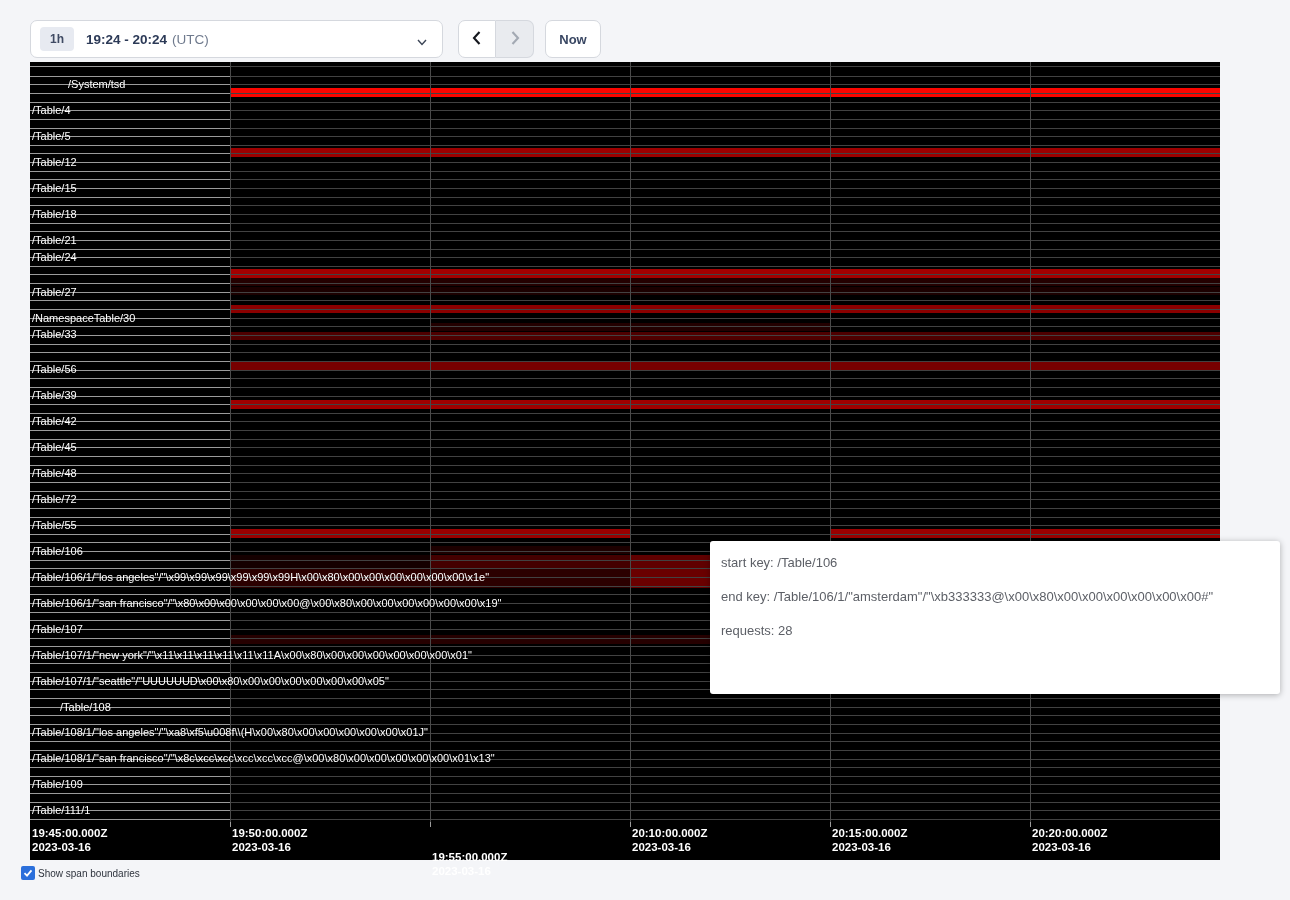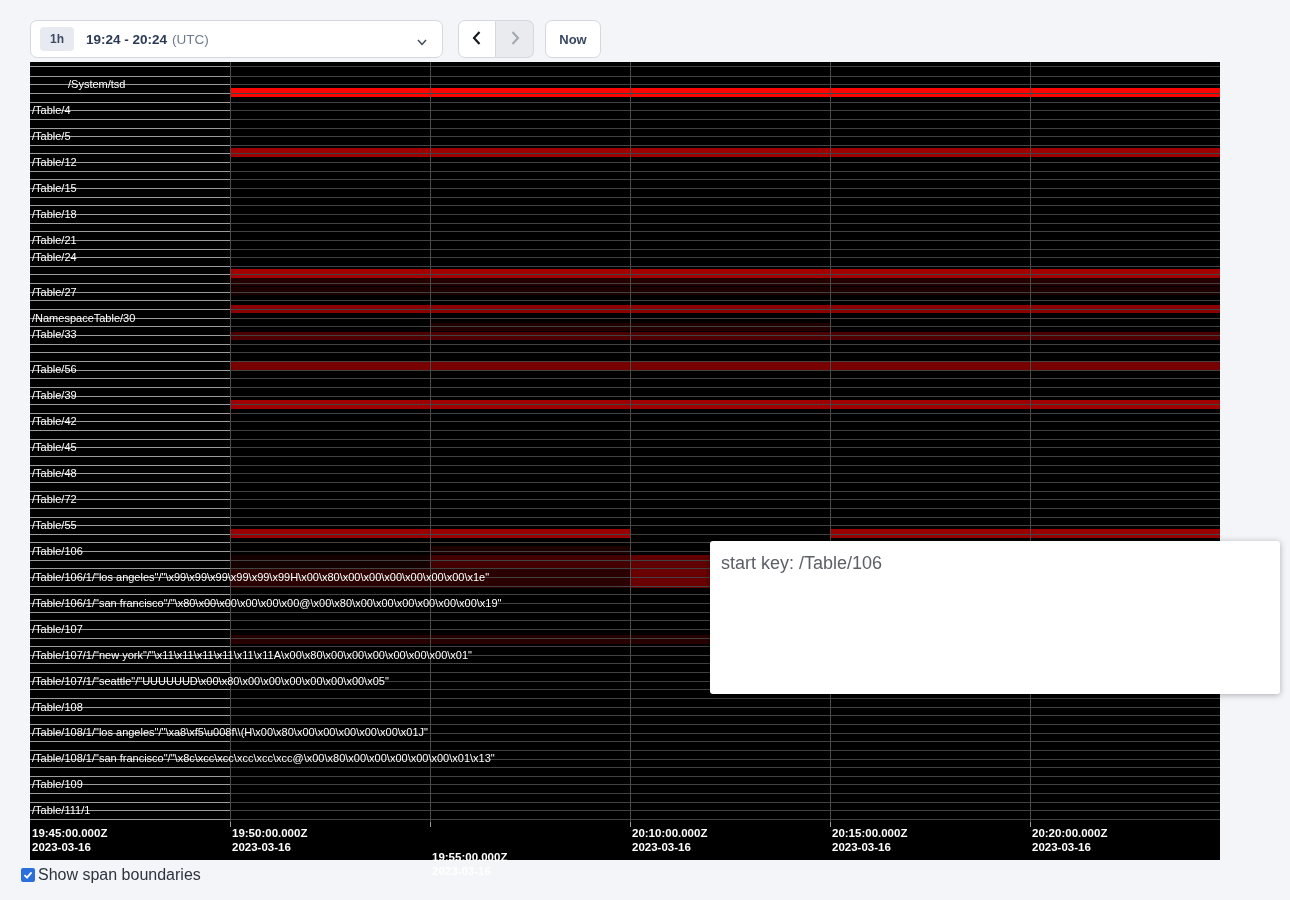--- a/index.html
+++ b/index.html
@@ -46,30 +46,30 @@
     white-space:nowrap; z-index:4;
   }
   .axis-label{ position:absolute; color:#fff; font-size:11.5px; font-weight:bold; line-height:14px; z-index:4; white-space:nowrap; }
 
   
   .tooltip{
     position:absolute; left:710px; top:541px; width:570px; height:153px;
     background:#fff; border-radius:3px; box-shadow:0 1px 6px rgba(0,0,0,.3);
     padding:5px 0 0 11px; z-index:10;
   }
-  .tooltip div{ font-size:18px; color:#5c5f66; line-height:34px; white-space:nowrap; }
+  .tooltip div{ font-size:13px; color:#5c5f66; line-height:34px; white-space:nowrap; }
 
   
   .boundaries-row{ position:absolute; left:21px; top:866px; display:flex; align-items:center; cursor:pointer; }
   .cb{
     width:14px; height:14px; background:#2b6fdb; border-radius:2px;
     display:inline-flex; align-items:center; justify-content:center; margin-right:3px;
   }
   .cb svg{ display:block; }
-  .boundaries-text{ font-size:16px; color:#2e333d; }
+  .boundaries-text{ font-size:10px; color:#2e333d; }
 </style>
 </head>
 <body>
 
 <div class="topbar">
   <div class="time-selector">
     <span class="preset-badge">1h</span>
     <span class="range-text">19:24 - 20:24</span>
     <span class="tz-text">(UTC)</span>
     <span class="chev-down">
@@ -408,21 +408,21 @@
     <div class="row-label" style="top: 379.22px;">/Table/45</div>
     <div class="row-label" style="top: 405.15px;">/Table/48</div>
     <div class="row-label" style="top: 431.08px;">/Table/72</div>
     <div class="row-label" style="top: 457.01px;">/Table/55</div>
     <div class="row-label" style="top: 482.94px;">/Table/106</div>
     <div class="row-label" style="top: 508.87px;">/Table/106/1/"los angeles"/"\x99\x99\x99\x99\x99\x99H\x00\x80\x00\x00\x00\x00\x00\x00\x1e"</div>
     <div class="row-label" style="top: 534.8px;">/Table/106/1/"san francisco"/"\x80\x00\x00\x00\x00\x00@\x00\x80\x00\x00\x00\x00\x00\x00\x19"</div>
     <div class="row-label" style="top: 560.73px;">/Table/107</div>
     <div class="row-label" style="top: 586.66px;">/Table/107/1/"new york"/"\x11\x11\x11\x11\x11\x11A\x00\x80\x00\x00\x00\x00\x00\x00\x01"</div>
     <div class="row-label" style="top: 612.59px;">/Table/107/1/"seattle"/"UUUUUUD\x00\x80\x00\x00\x00\x00\x00\x00\x05"</div>
-    <div class="row-label" style="top: 638.52px;">/Table/108</div>
+    <div class="row-label" style="top: 638.52px; margin-left: 28px;">/Table/108</div>
     <div class="row-label" style="top: 664.45px;">/Table/108/1/"los angeles"/"\xa8\xf5\u008f\\(H\x00\x80\x00\x00\x00\x00\x00\x01J"</div>
     <div class="row-label" style="top: 690.38px;">/Table/108/1/"san francisco"/"\x8c\xcc\xcc\xcc\xcc\xcc@\x00\x80\x00\x00\x00\x00\x00\x01\x13"</div>
     <div class="row-label" style="top: 716.31px;">/Table/109</div>
     <div class="row-label" style="top: 742.24px;">/Table/111/1</div>
     <div class="axis-label" style="left: 2px; top: 764px;">
       <div>19:45:00.000Z</div>
       <div>2023-03-16</div>
     </div>
     <div class="axis-label" style="left: 202px; top: 764px;">
       <div>19:50:00.000Z</div>
@@ -441,20 +441,22 @@
       <div>2023-03-16</div>
     </div>
     <div class="axis-label" style="left: 1002px; top: 764px;">
       <div>20:20:00.000Z</div>
       <div>2023-03-16</div>
     </div>
   </div>
 
 <div class="tooltip">
   <div>start key: /Table/106</div>
+  <div>end key: /Table/106/1/"amsterdam"/"\xb333333@\x00\x80\x00\x00\x00\x00\x00\x00#"</div>
+  <div>requests: 28</div>
 </div>
 
 <label class="boundaries-row">
   <span class="cb">
     <svg width="10" height="10" viewBox="0 0 10 10">
         <polyline points="1.5,5.2 4,7.6 8.5,2.4" fill="none" stroke="#fff" stroke-width="1.8"></polyline>
       </svg>
   </span>
   <span class="boundaries-text">Show span boundaries</span>
 </label>

